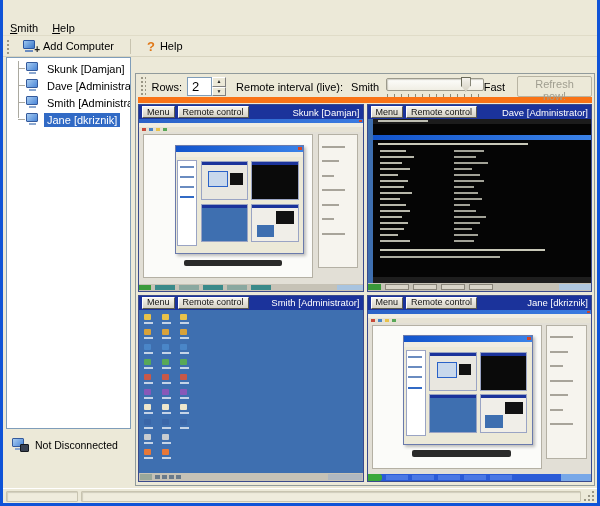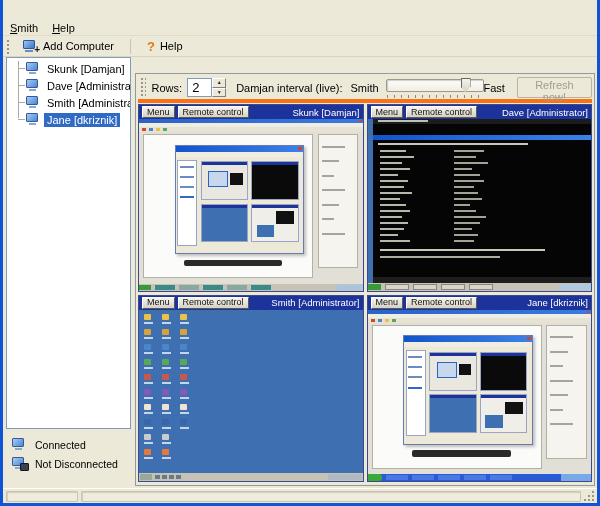--- a/index.html
+++ b/index.html
@@ -55,21 +55,21 @@
   .pc-icon.gray .base{background:#A8A8A4;}
   .pc-icon.lock::after{content:'';position:absolute;right:-2px;bottom:-1px;width:7px;height:6px;background:#3A4252;border:1px solid #14181F;border-radius:1px;}
   .legend{position:absolute;left:3px;top:378px;width:125px;}
   .legend-item{display:flex;align-items:center;gap:8px;height:19px;font-size:10.5px;padding-left:6px;}
   
   .main{position:absolute;left:130px;top:0;width:464px;height:431px;}
   .tab{position:absolute;left:4px;top:0;height:17px;padding:1px 9px 0;font-size:11px;background:#ECE9D8;
     border:1px solid #919B9C;border-bottom:none;border-radius:3px 3px 0 0;box-shadow:inset 0 2px 0 #F5C65A;z-index:2;cursor:pointer;display:flex;align-items:center;}
   .groupbox{position:absolute;left:2px;top:16px;width:460px;height:413px;border:1px solid #919B9C;background:#ECE9D8;}
   .controls{position:absolute;left:2px;top:2px;right:2px;height:27px;display:flex;align-items:center;font-size:11px;
-    border-bottom:4px solid #f97316;}
+    border-bottom:6px solid #f97316;}
   .grip2{width:6px;height:21px;margin:0 6px 0 2px;
     background-image:radial-gradient(circle,#9A9684 1px,transparent 1.3px);background-size:4px 4px;}
   .lbl{white-space:nowrap;}
   .spin{display:flex;margin:0 10px 0 5px;height:19px;}
   .spin-val{width:25px;height:19px;background:#fff;border:1px solid #7F9DB9;font-size:13px;padding:1px 0 0 4px;}
   .spin-btns{display:flex;flex-direction:column;width:14px;height:19px;}
   .sb{flex:1;background:#ECE9D8;border:1px solid #fff;border-right-color:#808080;border-bottom-color:#808080;
     font-size:5px;line-height:7px;text-align:center;color:#222;cursor:pointer;}
   .slider{position:relative;width:98px;height:24px;margin:0 7px;}
   .slider .track{position:absolute;left:0;top:3px;width:98px;height:13px;border:1px solid #9C9A8C;border-radius:2px;
@@ -154,27 +154,20 @@
               <span class="pc-icon">
                 <span class="scr"></span>
                 <span class="base"></span>
               </span>
               <span class="label">Jane [dkriznik]</span>
             </div>
           </div>
       </div>
       <div class="legend" id="legend">
           <div class="legend-item">
-            <span class="pc-icon">
-              <span class="scr"></span>
-              <span class="base"></span>
-            </span>
-            <span>Connected</span>
-          </div>
-          <div class="legend-item">
             <span class="pc-icon lock">
               <span class="scr"></span>
               <span class="base"></span>
             </span>
             <span>Not Disconnected</span>
           </div>
         </div>
     </div>
 
     <div class="main">
@@ -182,21 +175,21 @@
         <div class="controls">
           <span class="grip2"></span>
           <span class="lbl">Rows:</span>
           <span class="spin">
             <span class="spin-val">2</span>
             <span class="spin-btns">
               <span class="sb">▲</span>
               <span class="sb">▼</span>
             </span>
           </span>
-          <span class="lbl" style="margin-right:8px;">Damjan interval (live):</span>
+          <span class="lbl" style="margin-right:8px;">Remote interval (live):</span>
           <span class="lbl">Smith</span>
           <span class="slider">
             <span class="track"></span>
             <span class="thumb" id="slider-thumb" style="left: calc(88% - 5px);"></span>
             <span class="ticks"></span>
           </span>
           <span class="lbl">Fast</span>
           <button class="btn-disabled">Refresh now!</button>
         </div>
         <div class="grid" id="screen-grid">

